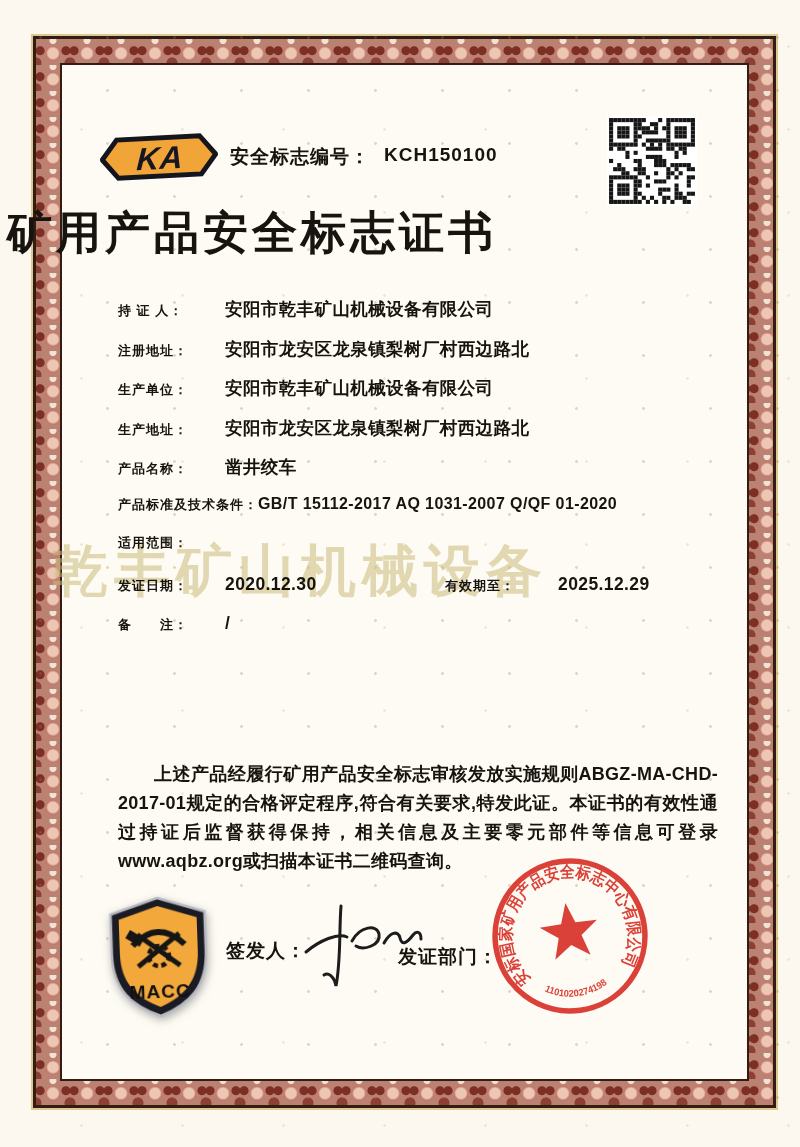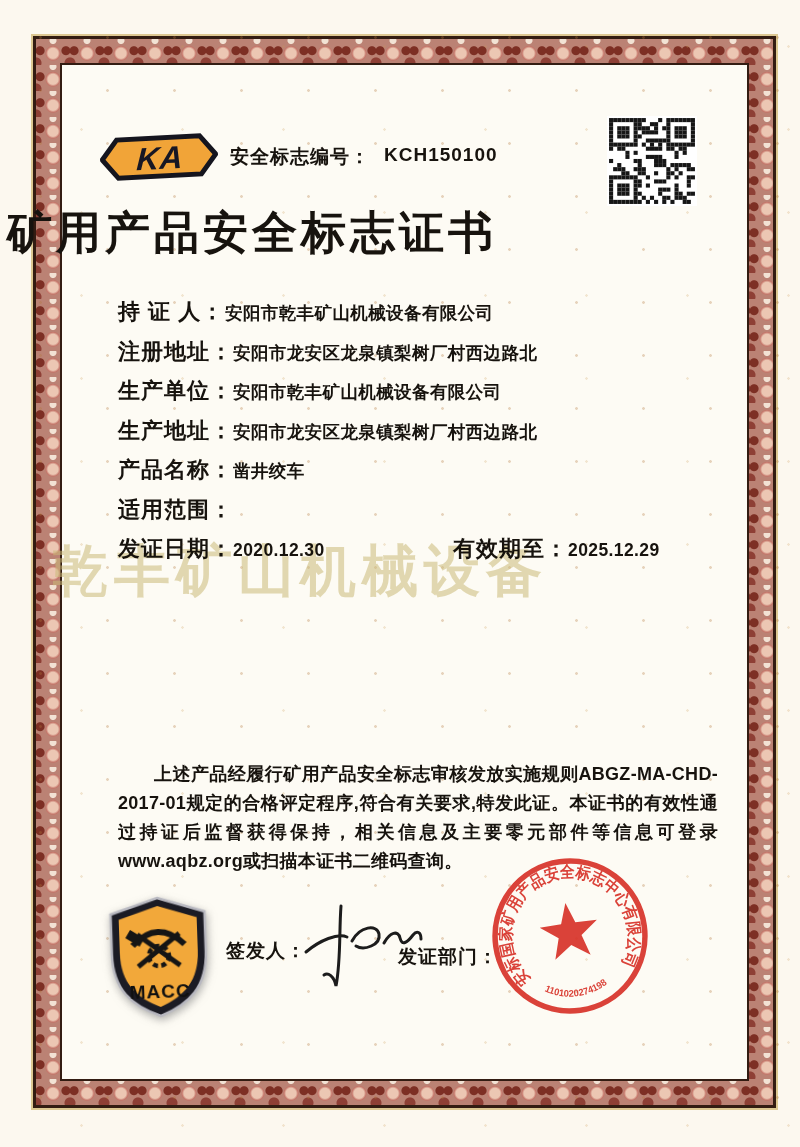--- a/index.html
+++ b/index.html
@@ -30,21 +30,21 @@
   .ka-logo{left:100px;top:116px;width:118px;height:82px;transform:rotate(-3deg);}
   .cert-no{left:230px;top:144px;width:380px;display:flex;justify-content:flex-start;gap:14px;
         font-size:19px;font-weight:bold;letter-spacing:1px;}
   .qr{left:607px;top:116px;width:90px;height:90px;}
 
   .title{left:7px;right:0;top:203px;margin:0;text-align:left;
         font-family:"Liberation Serif",serif;font-weight:900;font-size:45px;letter-spacing:4px;}
 
   .fields{left:118px;top:297px;width:606px;}
   .frow{display:flex;align-items:baseline;height:39.5px;}
-  .flabel{font-weight:bold;font-size:22px;white-space:pre;min-width:107px;letter-spacing:1px;}
+  .flabel{font-weight:bold;font-size:13px;white-space:pre;min-width:107px;letter-spacing:1px;}
   .fvalue{font-size:17.5px;font-weight:600;letter-spacing:.4px;white-space:pre-wrap;}
   .gap-exp{min-width:113px;margin-left:112px;}
   .val-issue{min-width:108px;}
 
   .statement{left:118px;top:742px;width:600px;font-size:18px;font-weight:600;
         line-height:29px;text-indent:2em;text-align:justify;letter-spacing:.3px;}
 
   .watermark{left:52px;top:534px;z-index:3;pointer-events:none;white-space:nowrap;
         font-size:56px;font-weight:800;letter-spacing:6px;color:rgba(203,185,120,.55);
         mix-blend-mode:multiply;}
@@ -315,27 +315,35 @@
       </div>
       <div class="frow">
         <span class="flabel">生产地址：</span>
         <span class="fvalue">安阳市龙安区龙泉镇梨树厂村西边路北</span>
       </div>
       <div class="frow">
         <span class="flabel">产品名称：</span>
         <span class="fvalue">凿井绞车</span>
       </div>
       <div class="frow">
+        <span class="flabel">产品标准及技术条件：</span>
+        <span class="fvalue" style="font-size:16px">GB/T 15112-2017 AQ 1031-2007 Q/QF 01-2020</span>
+      </div>
+      <div class="frow">
         <span class="flabel">适用范围：</span>
       </div>
       <div class="frow">
         <span class="flabel">发证日期：</span>
         <span class="fvalue val-issue">2020.12.30</span>
         <span class="flabel gap-exp">有效期至：</span>
         <span class="fvalue">2025.12.29</span>
+      </div>
+      <div class="frow">
+        <span class="flabel">备　　注：</span>
+        <span class="fvalue">/</span>
       </div>
     </div>
 
     <p class="statement">上述产品经履行矿用产品安全标志审核发放实施规则ABGZ-MA-CHD-2017-01规定的合格评定程序,符合有关要求,特发此证。本证书的有效性通过持证后监督获得保持，相关信息及主要零元部件等信息可登录www.aqbz.org或扫描本证书二维码查询。</p>
 
     <svg class="macc" viewBox="0 0 112 128">
       <path d="M56,5 L103,20 L103,60 C103,95 85,112 56,123 C27,112 9,95 9,60 L9,20 Z" fill="#1b1b24" stroke="#b8b8c0" stroke-width="2.5"></path>
       <path d="M56,13 L95,25.5 L95,59 C95,89 80,104 56,114 C32,104 17,89 17,59 L17,25.5 Z" fill="#f2a83a"></path>
       <g stroke="#151515" fill="none">
         <path d="M30,52 Q56,26 82,52" stroke-width="6"></path>

